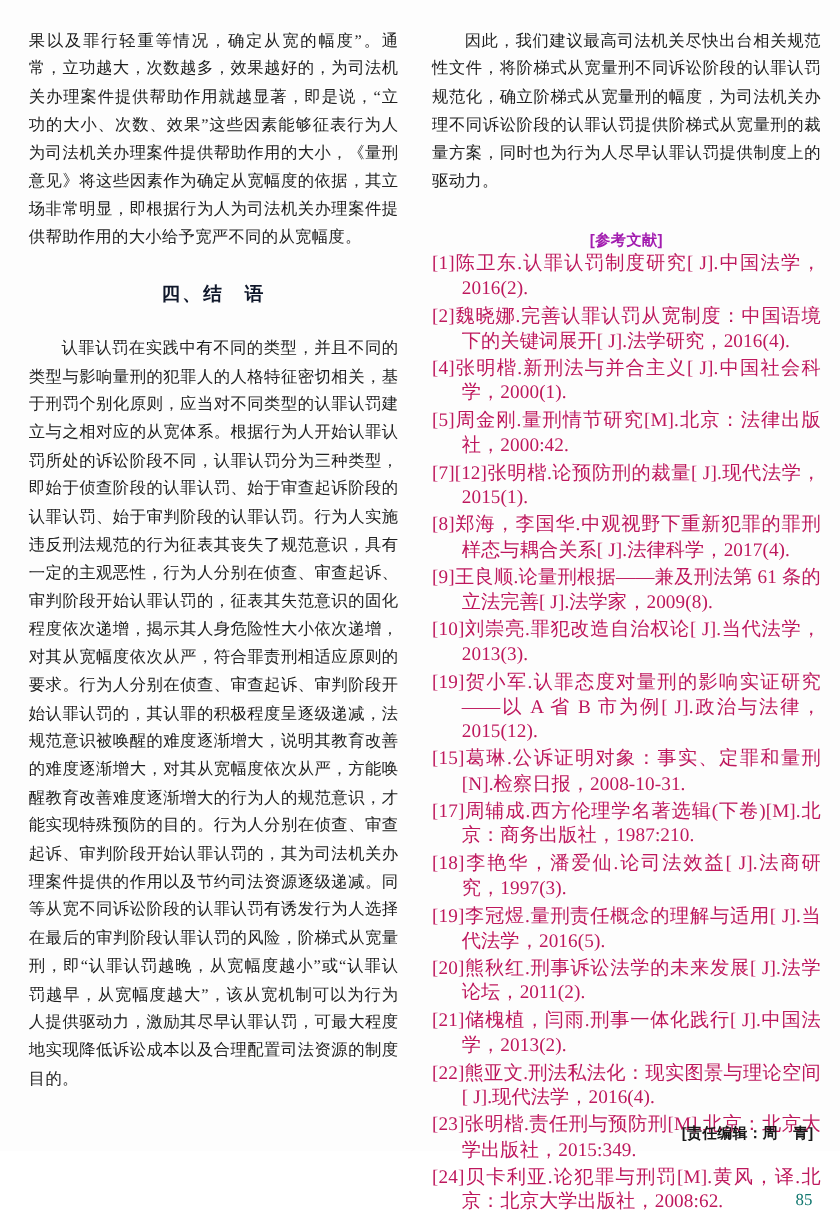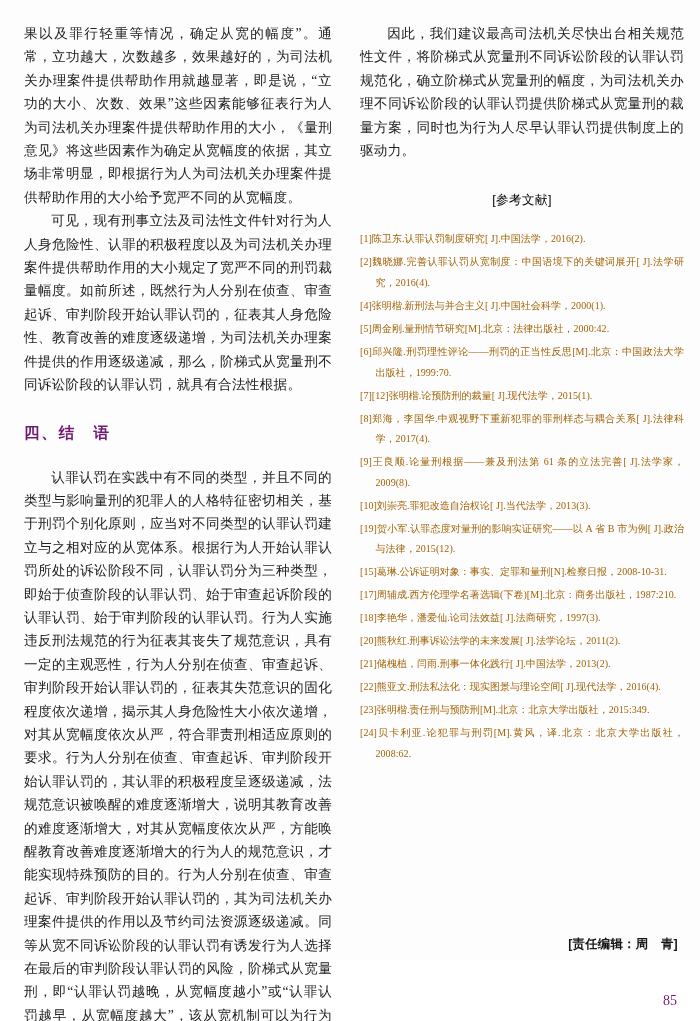--- a/index.html
+++ b/index.html
@@ -55,111 +55,110 @@
     text-indent: 2em;
     margin: 0 0 0 0;
     letter-spacing: 0.02em;
     color: #202020;
   }
   .para.cont {
     text-indent: 0;
   }
 
   .section-heading {
-    text-align: left;
+    text-align: center;
     font-size: 15.5px;
     font-weight: bold;
     letter-spacing: 0.12em;
     margin: 26px 0 22px 0;
-    color: #701a75;
+    color: #0f172a;
     font-family: "Liberation Sans", "DejaVu Sans", sans-serif;
   }
 
   .refs-heading {
     text-align: center;
     font-size: 12.6px;
-    font-weight: normal;
-    margin: 30px 0 20px 0;
+    font-weight: bold;
+    margin: 30px 0 1px 0;
     letter-spacing: 0.03em;
-    color: #000000;
+    color: #a21caf;
     font-family: "Liberation Sans", "DejaVu Sans", sans-serif;
   }
 
   .ref-list {
     list-style: none;
     margin: 0;
     padding: 0;
   }
   .ref-item {
-    font-size: 10px;
+    font-size: 16px;
     line-height: 20.6px;
     text-align: justify;
     text-justify: inter-ideograph;
     padding-left: 1.55em;
     text-indent: -1.55em;
     margin: 0 0 2.4px 0;
-    color: #a16207;
+    color: #be185d;
     letter-spacing: 0.005em;
   }
 
   .editor-credit {
     position: absolute;
     right: 22px;
     top: 936px;
     font-size: 12.4px;
     font-weight: bold;
     letter-spacing: 0.02em;
     font-family: "Liberation Sans", "DejaVu Sans", sans-serif;
     color: #161616;
   }
 
   .page-number {
     position: absolute;
     right: 23px;
     top: 993px;
     font-size: 14px;
-    color: #701a75;
+    color: #0f766e;
     font-family: "Liberation Serif", "DejaVu Serif", serif;
   }
 </style>
 </head>
 <body>
 
 <div class="page">
 
   <div class="columns">
 
     <div class="col col-left">
       <p class="para cont">果以及罪行轻重等情况，确定从宽的幅度”。通常，立功越大，次数越多，效果越好的，为司法机关办理案件提供帮助作用就越显著，即是说，“立功的大小、次数、效果”这些因素能够征表行为人为司法机关办理案件提供帮助作用的大小，《量刑意见》将这些因素作为确定从宽幅度的依据，其立场非常明显，即根据行为人为司法机关办理案件提供帮助作用的大小给予宽严不同的从宽幅度。</p>
-      <p class="para">可见，现有刑事立法及司法性文件针对行为人人身危险性、认罪的积极程度以及为司法机关办理案件提供帮助作用的大小规定了宽严不同的刑罚裁量幅度。如前所述，既然行为人分别在侦查、审查起诉、审判阶段开始认罪认罚的，征表其人身危险性、教育改善的难度逐级递增，为司法机关办理案件提供的作用逐级递减，那么，阶梯式从宽量刑不同诉讼阶段的认罪认罚，就具有合法性根据。</p>
 
       <h2 class="section-heading">四、结　语</h2>
 
       <p class="para">认罪认罚在实践中有不同的类型，并且不同的类型与影响量刑的犯罪人的人格特征密切相关，基于刑罚个别化原则，应当对不同类型的认罪认罚建立与之相对应的从宽体系。根据行为人开始认罪认罚所处的诉讼阶段不同，认罪认罚分为三种类型，即始于侦查阶段的认罪认罚、始于审查起诉阶段的认罪认罚、始于审判阶段的认罪认罚。行为人实施违反刑法规范的行为征表其丧失了规范意识，具有一定的主观恶性，行为人分别在侦查、审查起诉、审判阶段开始认罪认罚的，征表其失范意识的固化程度依次递增，揭示其人身危险性大小依次递增，对其从宽幅度依次从严，符合罪责刑相适应原则的要求。行为人分别在侦查、审查起诉、审判阶段开始认罪认罚的，其认罪的积极程度呈逐级递减，法规范意识被唤醒的难度逐渐增大，说明其教育改善的难度逐渐增大，对其从宽幅度依次从严，方能唤醒教育改善难度逐渐增大的行为人的规范意识，才能实现特殊预防的目的。行为人分别在侦查、审查起诉、审判阶段开始认罪认罚的，其为司法机关办理案件提供的作用以及节约司法资源逐级递减。同等从宽不同诉讼阶段的认罪认罚有诱发行为人选择在最后的审判阶段认罪认罚的风险，阶梯式从宽量刑，即“认罪认罚越晚，从宽幅度越小”或“认罪认罚越早，从宽幅度越大”，该从宽机制可以为行为人提供驱动力，激励其尽早认罪认罚，可最大程度地实现降低诉讼成本以及合理配置司法资源的制度目的。</p>
     </div>
 
     <div class="col col-right">
       <p class="para">因此，我们建议最高司法机关尽快出台相关规范性文件，将阶梯式从宽量刑不同诉讼阶段的认罪认罚规范化，确立阶梯式从宽量刑的幅度，为司法机关办理不同诉讼阶段的认罪认罚提供阶梯式从宽量刑的裁量方案，同时也为行为人尽早认罪认罚提供制度上的驱动力。</p>
 
       <h3 class="refs-heading">[参考文献]</h3>
 
       <ol class="ref-list">
         <li class="ref-item">[1]陈卫东.认罪认罚制度研究[ J].中国法学，2016(2).</li>
         <li class="ref-item">[2]魏晓娜.完善认罪认罚从宽制度：中国语境下的关键词展开[ J].法学研究，2016(4).</li>
         <li class="ref-item">[4]张明楷.新刑法与并合主义[ J].中国社会科学，2000(1).</li>
         <li class="ref-item">[5]周金刚.量刑情节研究[M].北京：法律出版社，2000:42.</li>
-        <li class="ref-item">[6]邱兴隆.刑罚理性评论——刑罚的正当性反思[M].北京：中国政法大学出版社，1999:70.</li>
         <li class="ref-item">[7][12]张明楷.论预防刑的裁量[ J].现代法学，2015(1).</li>
         <li class="ref-item">[8]郑海，李国华.中观视野下重新犯罪的罪刑样态与耦合关系[ J].法律科学，2017(4).</li>
         <li class="ref-item">[9]王良顺.论量刑根据——兼及刑法第 61 条的立法完善[ J].法学家，2009(8).</li>
         <li class="ref-item">[10]刘崇亮.罪犯改造自治权论[ J].当代法学，2013(3).</li>
         <li class="ref-item">[19]贺小军.认罪态度对量刑的影响实证研究——以 A 省 B 市为例[ J].政治与法律，2015(12).</li>
         <li class="ref-item">[15]葛琳.公诉证明对象：事实、定罪和量刑[N].检察日报，2008-10-31.</li>
         <li class="ref-item">[17]周辅成.西方伦理学名著选辑(下卷)[M].北京：商务出版社，1987:210.</li>
         <li class="ref-item">[18]李艳华，潘爱仙.论司法效益[ J].法商研究，1997(3).</li>
+        <li class="ref-item">[19]李冠煜.量刑责任概念的理解与适用[ J].当代法学，2016(5).</li>
         <li class="ref-item">[20]熊秋红.刑事诉讼法学的未来发展[ J].法学论坛，2011(2).</li>
         <li class="ref-item">[21]储槐植，闫雨.刑事一体化践行[ J].中国法学，2013(2).</li>
         <li class="ref-item">[22]熊亚文.刑法私法化：现实图景与理论空间[ J].现代法学，2016(4).</li>
         <li class="ref-item">[23]张明楷.责任刑与预防刑[M].北京：北京大学出版社，2015:349.</li>
         <li class="ref-item">[24]贝卡利亚.论犯罪与刑罚[M].黄风，译.北京：北京大学出版社，2008:62.</li>
       </ol>
     </div>
 
   </div>
 

